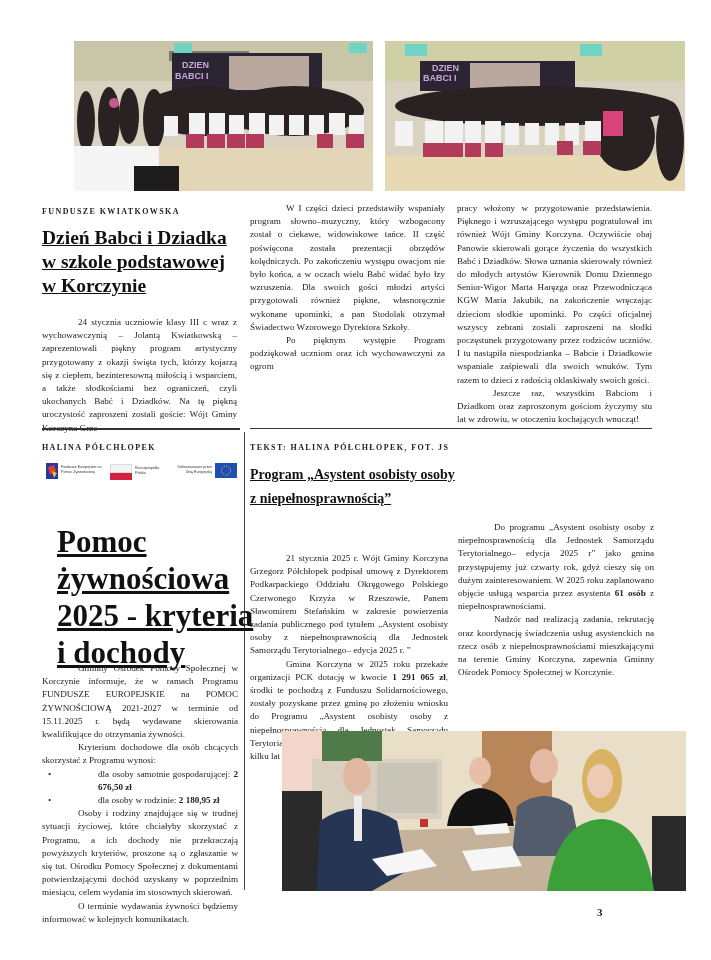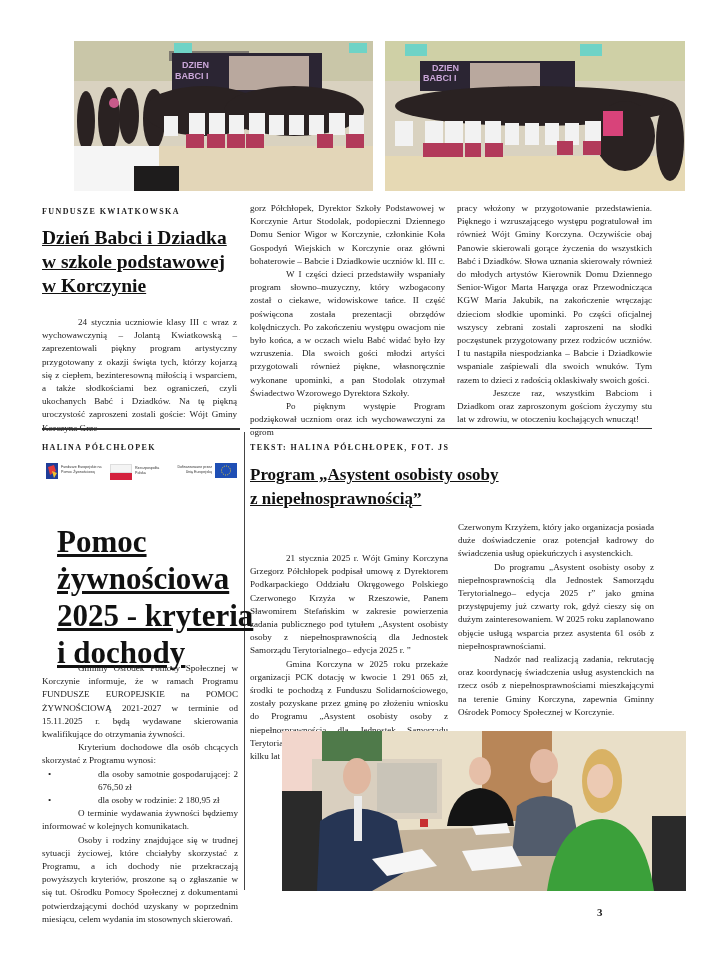--- a/index.html
+++ b/index.html
@@ -10,21 +10,21 @@
   .headline { font-family:"Liberation Serif", serif; font-weight:bold; color:#111;text-decoration:underline; }
   .col { position:absolute; font-family:"Liberation Serif", serif; font-size:9.1px; line-height:13.2px; text-align:justify; color:#222; }
   .col p { margin:0; }
   .col p.ind { text-indent:36px; }
   .col ul { margin:0; padding:0; list-style:none; }
   .col li { position:relative; padding-left:56px; }
   .col li::before { content:"•"; position:absolute; left:6px; }
   .rule { position:absolute; background:#333; }
   .vrule { position:absolute; background:#444; width:1px; }
   .pageno { font-family:"Liberation Serif", serif; font-weight:bold; font-size:11px; }
-  b.num { font-weight:normal; }
+  b.num { font-weight:bold; }
 </style>
 </head>
 <body>
 
 <div class="photo" style="left:41px;top:41px;width:299px;height:150px;">
   <svg width="299" height="150" viewBox="0 0 299 150">
     <rect width="299" height="150" fill="#d9d2c0"></rect>
     <rect width="299" height="40" fill="#c9c6a8"></rect>
     <rect x="95" y="10" width="80" height="10" fill="#7e7a70"></rect>
     <rect x="98" y="12" width="150" height="40" fill="#2b2533"></rect>
@@ -114,21 +114,20 @@
   <span>Dzień Babci i Dziadka</span><br>
   <span>w szkole podstawowej</span><br>
   <span>w Korczynie</span>
 </h1>
 
 <div class="col" style="left:42px;top:316px;width:195px;">
   <p class="ind">24 stycznia uczniowie klasy III c wraz z wychowawczynią – Jolantą Kwiatkowską – zaprezentowali piękny program artystyczny przygotowany z okazji święta tych, którzy kojarzą się z ciepłem, bezinteresowną miłością i wsparciem, a także słodkościami bez ograniczeń, czyli ukochanych Babć i Dziadków. Na tę piękną uroczystość zaproszeni zostali goście: Wójt Gminy Korczyna Grze-</p>
 </div>
 
 <div class="col" style="left:250px;top:202px;width:195px;">
-  <p>gorz Półchłopek, Dyrektor Szkoły Podstawowej w Korczynie Artur Stodolak, podopieczni Dziennego Domu Senior Wigor w Korczynie, członkinie Koła Gospodyń Wiejskich w Korczynie oraz główni bohaterowie – Babcie i Dziadkowie uczniów kl. III c.</p>
   <p class="ind">W I części dzieci przedstawiły wspaniały program słowno–muzyczny, który wzbogacony został o ciekawe, widowiskowe tańce. II część poświęcona została prezentacji obrzędów kolędniczych. Po zakończeniu występu owacjom nie było końca, a w oczach wielu Babć widać było łzy wzruszenia. Dla swoich gości młodzi artyści przygotowali również piękne, własnoręcznie wykonane upominki, a pan Stodolak otrzymał Świadectwo Wzorowego Dyrektora Szkoły.</p>
   <p class="ind">Po pięknym występie Program podziękował uczniom oraz ich wychowawczyni za ogrom</p>
 </div>
 
 <div class="col" style="left:457px;top:202px;width:195px;">
   <p>pracy włożony w przygotowanie przedstawienia. Pięknego i wzruszającego występu pogratulował im również Wójt Gminy Korczyna. Oczywiście obaj Panowie skierowali gorące życzenia do wszystkich Babć i Dziadków. Słowa uznania skierowały również do młodych artystów Kierownik Domu Dziennego Senior-Wigor Marta Haręzga oraz Przewodnicząca KGW Maria Jakubik, na zakończenie wręczając dzieciom słodkie upominki. Po części oficjalnej wszyscy zebrani zostali zaproszeni na słodki poczęstunek przygotowany przez rodziców uczniów. I tu nastąpiła niespodzianka – Babcie i Dziadkowie wspaniale zaśpiewali dla swoich wnuków. Tym razem to dzieci z radością oklaskiwały swoich gości.</p>
   <p class="ind">Jeszcze raz, wszystkim Babciom i Dziadkom oraz zaproszonym gościom życzymy stu lat w zdrowiu, w otoczeniu kochających wnucząt!</p>
 </div>
 
 <div class="rule" style="left:42px;top:428px;width:198px;height:2px;"></div>
@@ -169,38 +168,37 @@
   <span>i dochody</span>
 </h1>
 
 <div class="col" style="left:42px;top:662px;width:196px;">
   <p class="ind">Gminny Ośrodek Pomocy Społecznej w Korczynie informuje, że w ramach Programu FUNDUSZE EUROPEJSKIE na POMOC ŻYWNOŚCIOWĄ 2021-2027 w terminie od 15.11.2025 r. będą wydawane skierowania kwalifikujące do otrzymania żywności.</p>
   <p class="ind">Kryterium dochodowe dla osób chcących skorzystać z Programu wynosi:</p>
   <ul>
     <li><span>dla osoby samotnie gospodarującej: </span><b class="num">2 676,50 zł</b></li>
     <li><span>dla osoby w rodzinie: </span><b class="num">2 180,95 zł</b></li>
   </ul>
+  <p class="ind">Osoby i rodziny znajdujące się w trudnej sytuacji życiowej, które chciałyby skorzystać z Programu, a ich dochody nie przekraczają powyższych kryteriów, proszone są o zgłaszanie w się tut. Ośrodku Pomocy Społecznej z dokumentami potwierdzającymi dochód uzyskany w poprzednim miesiącu, celem wydania im stosownych skierowań.</p>
   <p class="ind">O terminie wydawania żywności będziemy informować w kolejnych komunikatach.</p>
-  <p class="ind">Osoby i rodziny znajdujące się w trudnej sytuacji życiowej, które chciałyby skorzystać z Programu, a ich dochody nie przekraczają powyższych kryteriów, proszone są o zgłaszanie w się tut. Ośrodku Pomocy Społecznej z dokumentami potwierdzającymi dochód uzyskany w poprzednim miesiącu, celem wydania im stosownych skierowań.</p>
 </div>
 
 <div class="abs byline" style="left:250px;top:443px;">TEKST: HALINA PÓŁCHŁOPEK, FOT. JS</div>
 
-<h1 class="abs headline" style="left:250px;top:463px;margin:0;font-size:17px;line-height:24px;width:410px;">
+<h1 class="abs headline" style="left:250px;top:463px;margin:0;font-size:14px;line-height:24px;width:410px;">
   <span>Program „Asystent osobisty osoby</span><br>
   <span>z niepełnosprawnością”</span>
 </h1>
 
 <div class="col" style="left:250px;top:552px;width:198px;">
   <p class="ind">21 stycznia 2025 r. Wójt Gminy Korczyna Grzegorz Półchłopek podpisał umowę z Dyrektorem Podkarpackiego Oddziału Okręgowego Polskiego Czerwonego Krzyża w Rzeszowie, Panem Sławomirem Stefańskim w zakresie powierzenia zadania publicznego pod tytułem „Asystent osobisty osoby z niepełnosprawnością dla Jednostek Samorządu Terytorialnego– edycja 2025 r. ”</p>
   <p class="ind"><span>Gmina Korczyna w 2025 roku przekaże organizacji PCK dotację w kwocie </span><b class="num">1 291 065 zł</b><span>, środki te pochodzą z Funduszu Solidarnościowego, zostały pozyskane przez gminę po złożeniu wniosku do Programu „Asystent osobisty osoby z niepełnosprawnością dla Jednostek Samorządu Terytorialnego– edycja 2025 r.” Gmina Korczyna od kilku lat współpracuje w tym zakresie z Polskim</span></p>
 </div>
 
 <div class="col" style="left:458px;top:521px;width:196px;">
-  <p>Czerwonym Krzyżem, który jako organizacja posiada duże doświadczenie oraz potencjał kadrowy do świadczenia usług opiekuńczych i asystenckich.</p>
   <p class="ind"><span>Do programu „Asystent osobisty osoby z niepełnosprawnością dla Jednostek Samorządu Terytorialnego– edycja 2025 r” jako gmina przystępujemy już czwarty rok, gdyż cieszy się on dużym zainteresowaniem. W 2025 roku zaplanowano objęcie usługą wsparcia przez asystenta </span><b class="num">61 osób</b><span> z niepełnosprawnościami.</span></p>
   <p class="ind">Nadzór nad realizacją zadania, rekrutację oraz koordynację świadczenia usług asystenckich na rzecz osób z niepełnosprawnościami mieszkającymi na terenie Gminy Korczyna, zapewnia Gminny Ośrodek Pomocy Społecznej w Korczynie.</p>
 </div>
 
 <div class="photo" style="left:249px;top:731px;width:404px;height:160px;">
   <svg width="404" height="160" viewBox="0 0 404 160">
     <rect width="404" height="160" fill="#e9dfc8"></rect>
     <rect x="0" y="0" width="40" height="70" fill="#f2d6cc"></rect>
     <rect x="200" y="0" width="70" height="90" fill="#b88658"></rect>
     <rect x="30" y="28" width="130" height="60" fill="#d9cfbf"></rect>

